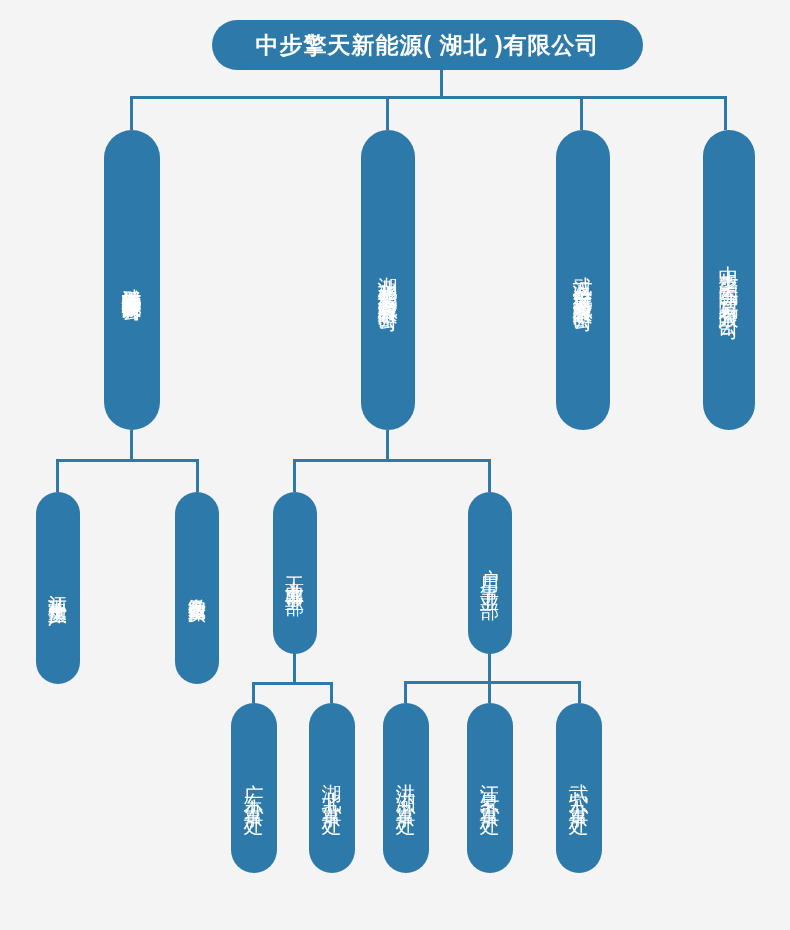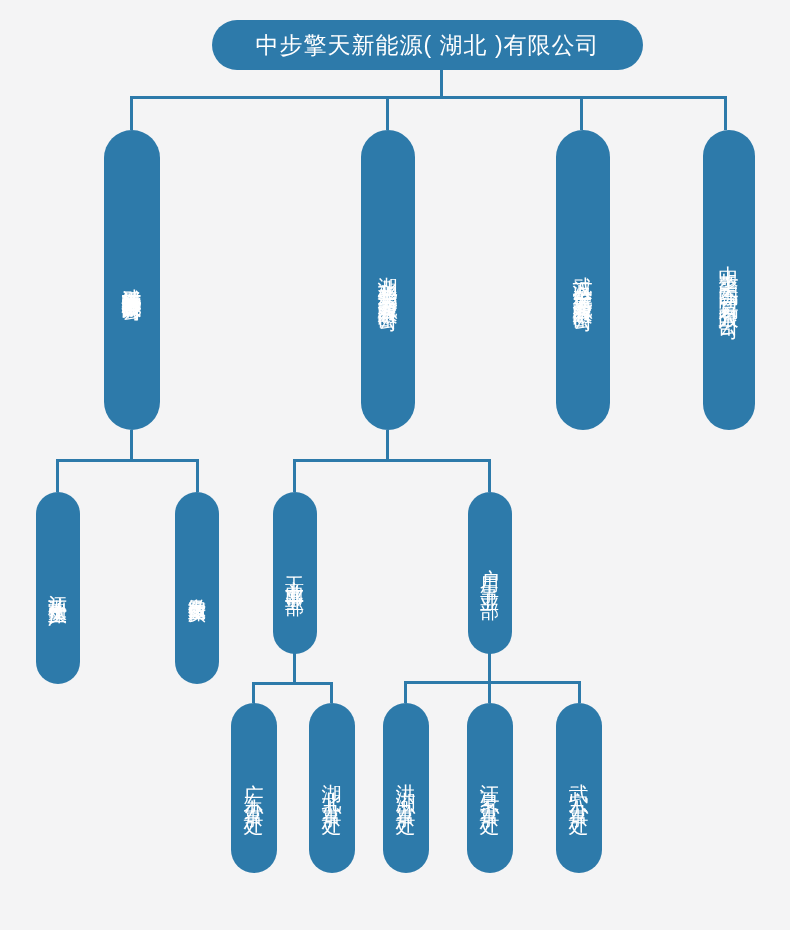--- a/index.html
+++ b/index.html
@@ -19,21 +19,21 @@
     background:#2d7aaa;
     color:#ffffff;
     display:flex;
     align-items:center;
     justify-content:center;
     box-sizing:border-box;
     border-radius:999px;
   }
   .root-node{
     font-size:23px;
-    font-weight:400;
+    font-weight:700;
     letter-spacing:1px;
     white-space:nowrap;
   }
   .v-node{
     text-align:center;
   }
   .v-node .vtext{
     writing-mode:vertical-rl;
     text-orientation:upright;
     white-space:nowrap;

